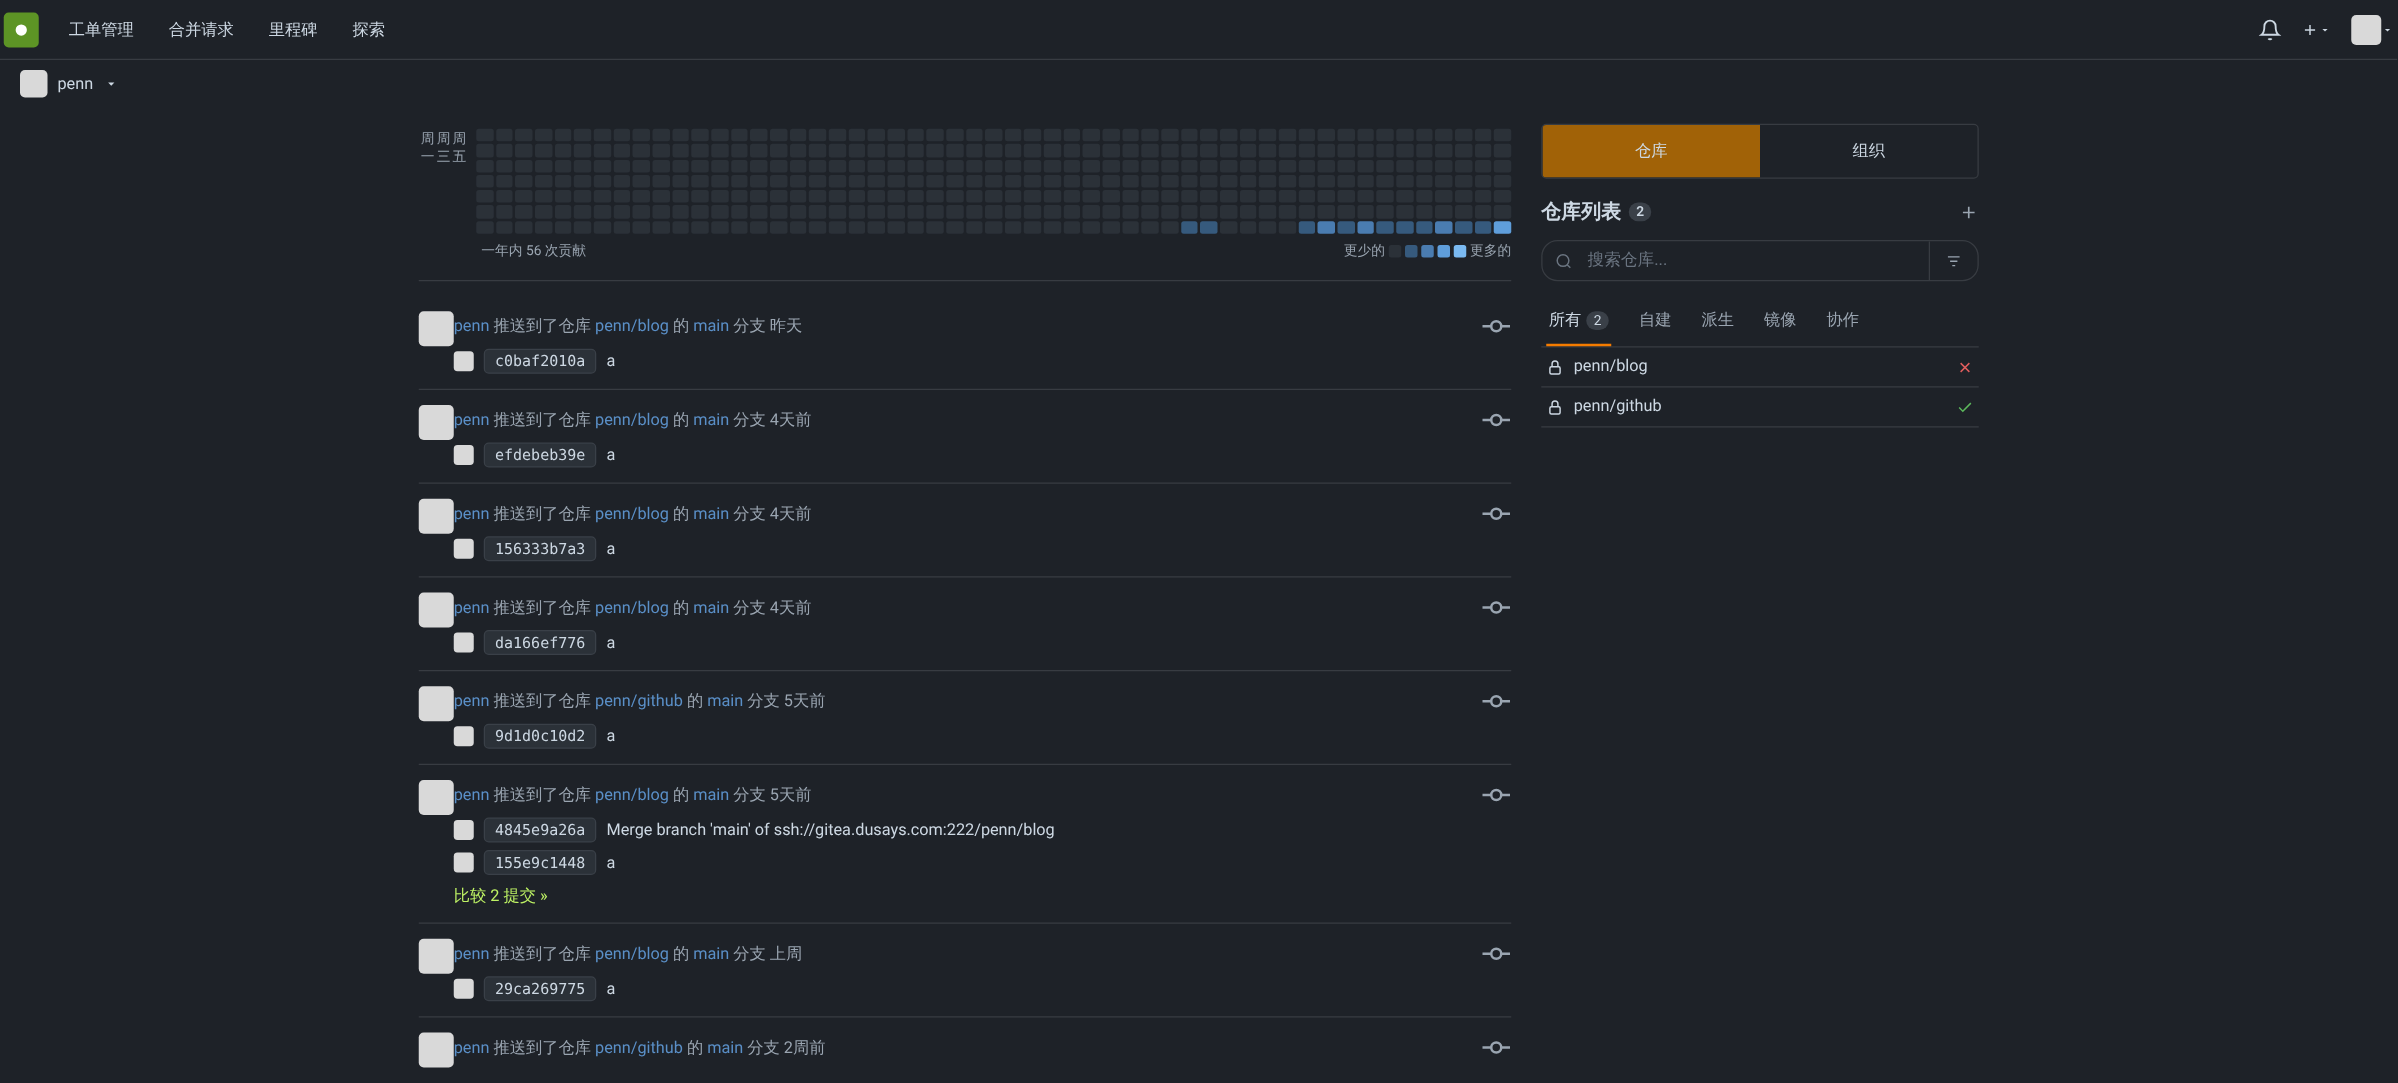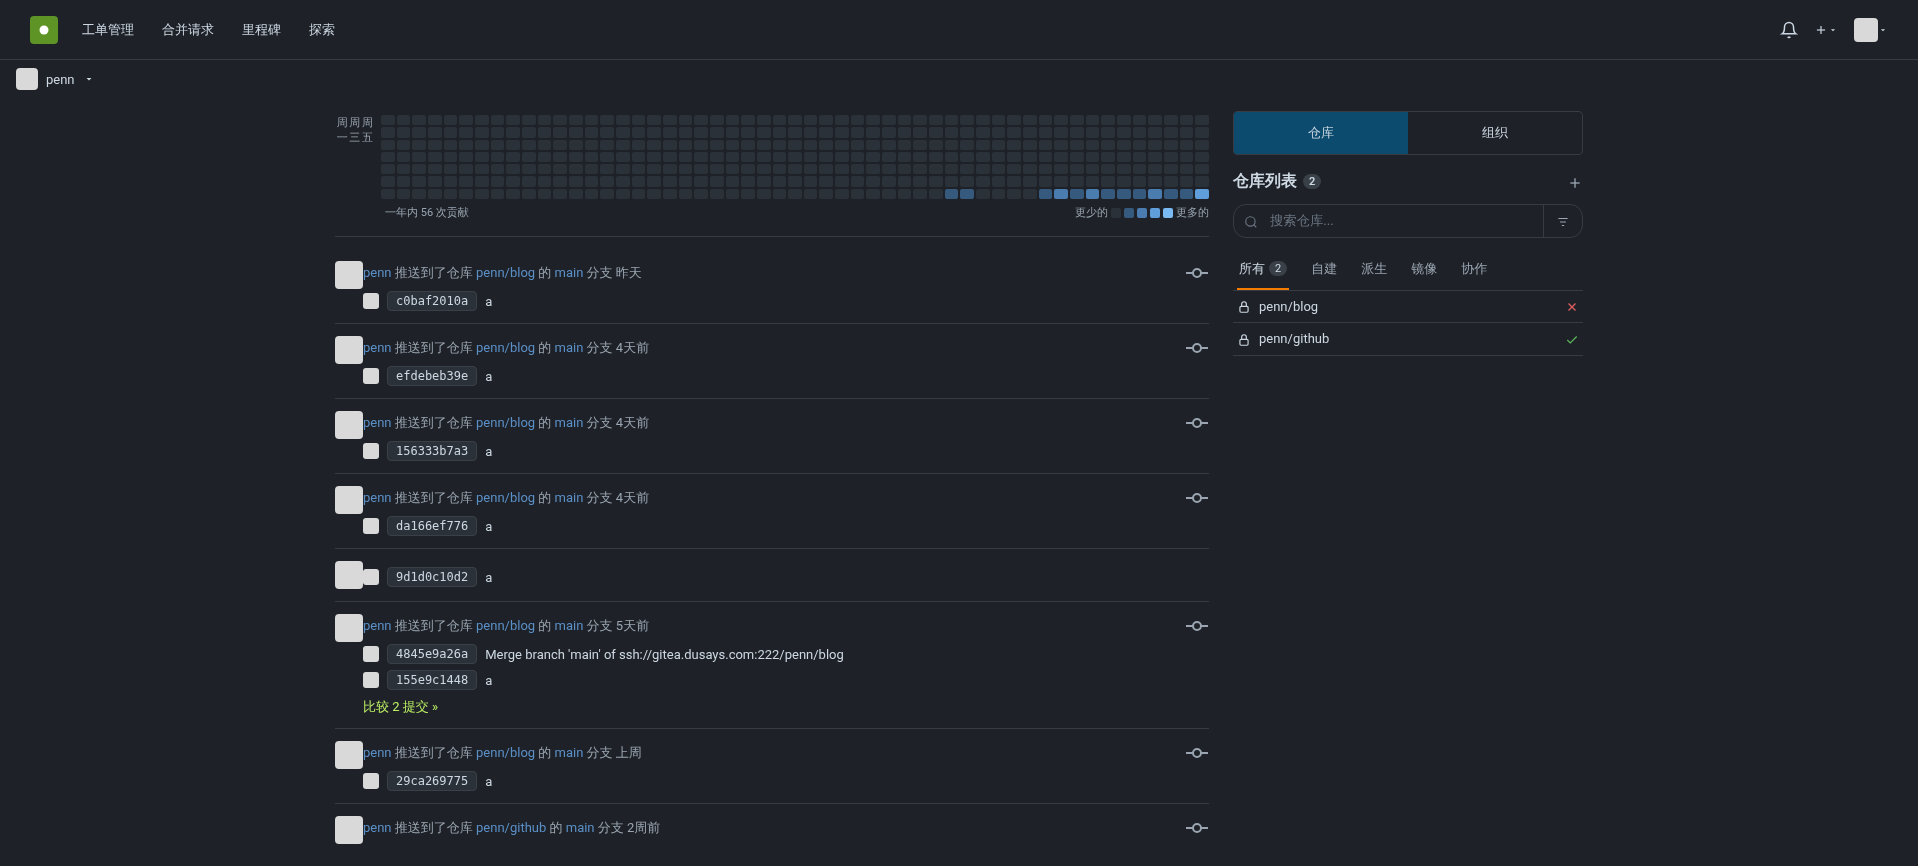--- a/index.html
+++ b/index.html
@@ -1,17 +1,17 @@
 <!DOCTYPE html>
 <html><head>
 <meta charset="utf-8">
 <style>
 *{margin:0;padding:0;box-sizing:border-box;font-family:-apple-system,BlinkMacSystemFont,"Segoe UI",Roboto,sans-serif}
 body{background:#1e2228;color:#cdd8e3;font-size:13px}
-.navbar{background:#1e2228;border-bottom:1px solid #383c42;height:60px;display:flex;align-items:center;padding:0 30px;justify-content:space-between}
+.navbar{background:#1e2228;border-bottom:1px solid #383c42;height:48px;display:flex;align-items:center;padding:0 3px;justify-content:space-between}
 .nav-left{display:flex;align-items:center;gap:4px}
 .logo{width:28px;height:28px;background:#5d9425;border-radius:4px;display:flex;align-items:center;justify-content:center;margin-right:8px}
 .nav-link{color:#cdd8e3;padding:8px 12px;text-decoration:none;font-size:13px}
 .nav-right{display:flex;align-items:center;gap:16px}
 .icon-btn{color:#cdd8e3;cursor:pointer;display:flex;align-items:center}
 .avatar-sm{width:24px;height:24px;border-radius:4px;background:#d9d9d9;display:inline-block}
 .user-bar{padding:8px 16px;display:flex;align-items:center;gap:8px;border-bottom:1px solid transparent}
 .user-bar .avatar-sm{width:22px;height:22px}
 .username{color:#cdd8e3;font-size:13px}
 .container{max-width:1280px;margin:0 auto;padding:12px 16px;display:flex;gap:24px}
@@ -38,21 +38,21 @@
 .activity-text{color:#9aa5b1}
 .activity-text .link{color:#5a8fc7}
 .commit-line{display:flex;align-items:center;gap:8px;margin-top:6px}
 .commit-avatar{width:16px;height:16px;border-radius:3px;background:#d9d9d9}
 .commit-hash{background:#2b3138;border:1px solid #3a4048;padding:2px 8px;border-radius:4px;font-family:monospace;font-size:12px;color:#cdd8e3}
 .commit-msg{color:#cdd8e3}
 .compare-link{color:#bef264;margin-top:8px;display:inline-block}
 .commit-icon{color:#9aa5b1}
 .tabs{display:flex;border:1px solid #383c42;border-radius:4px;overflow:hidden;margin-bottom:16px}
 .tab{flex:1;text-align:center;padding:12px;color:#cdd8e3;cursor:pointer}
-.tab.active{background:#0c4a6e}
+.tab.active{background:#a16207}
 .repo-header{display:flex;justify-content:space-between;align-items:center;margin-bottom:12px}
 .repo-title{font-size:16px;font-weight:600;display:flex;align-items:center;gap:6px}
 .badge{background:#3a4048;padding:1px 6px;border-radius:8px;font-size:11px;color:#cdd8e3}
 .plus-btn{color:#9aa5b1;cursor:pointer;font-size:18px}
 .search-box{display:flex;border:1px solid #383c42;border-radius:13px;overflow:hidden}
 .search-input{flex:1;background:transparent;border:none;padding:8px 12px;color:#cdd8e3;outline:none}
 .search-input::placeholder{color:#6a7480}
 .filter-btn{padding:8px 12px;border-left:1px solid #383c42;color:#9aa5b1;cursor:pointer}
 .repo-tabs{display:flex;gap:20px;border-bottom:1px solid #383c42;margin-top:12px;padding:0 4px}
 .repo-tab{padding:10px 2px;color:#9aa5b1;cursor:pointer;border-bottom:2px solid transparent;display:flex;align-items:center;gap:4px}
@@ -577,20 +577,28 @@
             <div class="commit-line">
               <span class="commit-avatar"></span>
               <span class="commit-hash">da166ef776</span>
               <span class="commit-msg">a</span>
             </div>
           </div>
         </div>
         <div class="activity">
           <span class="activity-avatar"></span>
           <div class="activity-body">
+            <div class="activity-header">
+              <span class="activity-text"><a class="link">penn</a> 推送到了仓库 <a class="link">penn/github</a> 的 <a class="link">main</a> 分支 5天前</span>
+              <span class="commit-icon"><svg width="24" height="24" viewBox="0 0 24 24" fill="none" stroke="currentColor" stroke-width="2">
+                  <circle cx="12" cy="12" r="4"></circle>
+                  <line x1="1" y1="12" x2="8" y2="12"></line>
+                  <line x1="16" y1="12" x2="23" y2="12"></line>
+                </svg></span>
+            </div>
             <div class="commit-line">
               <span class="commit-avatar"></span>
               <span class="commit-hash">9d1d0c10d2</span>
               <span class="commit-msg">a</span>
             </div>
           </div>
         </div>
         <div class="activity">
           <span class="activity-avatar"></span>
           <div class="activity-body"><div class="activity-header">

